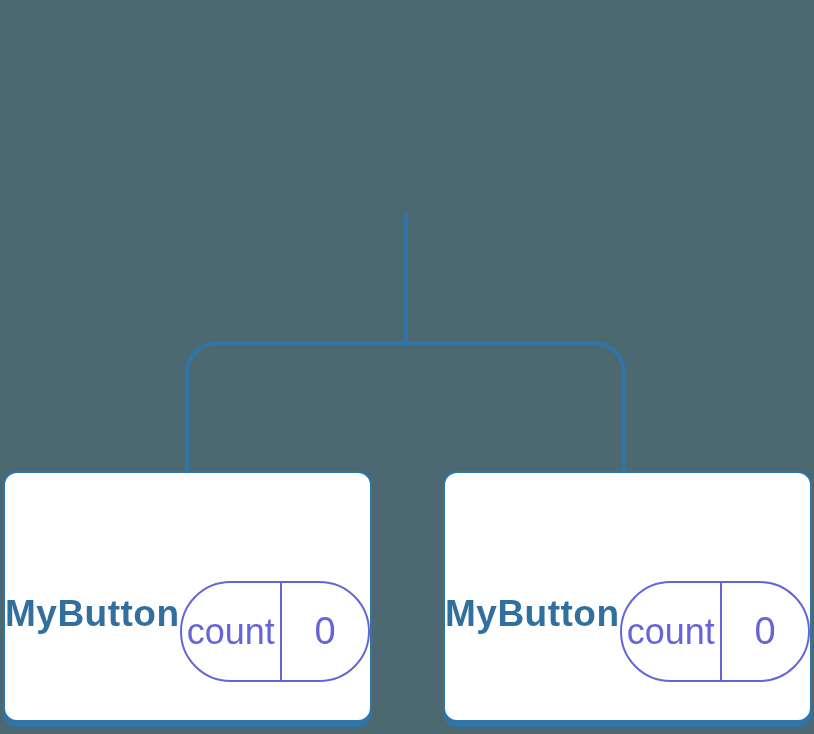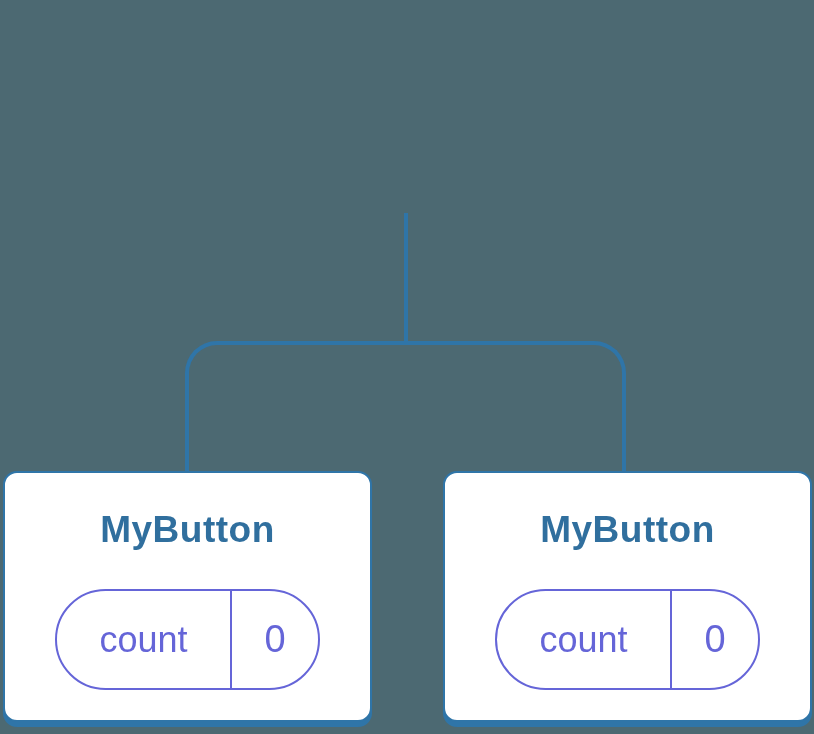--- a/index.html
+++ b/index.html
@@ -30,21 +30,20 @@
     height: 201px;
     display: flex;
     align-items: center;
     justify-content: center;
   }
   .node-child {
     top: 471px;
     width: 369px;
     height: 251px;
     display: flex;
-    flex-direction: column;
     align-items: center;
     padding-top: 34px;
   }
   .node-child.pos-left  { left: 3px; }
   .node-child.pos-right { left: 443px; }
   .node-label {
     color: var(--title-text, #306f9e);
     font-size: 37px;
     font-weight: 600;
     letter-spacing: 0.5px;

